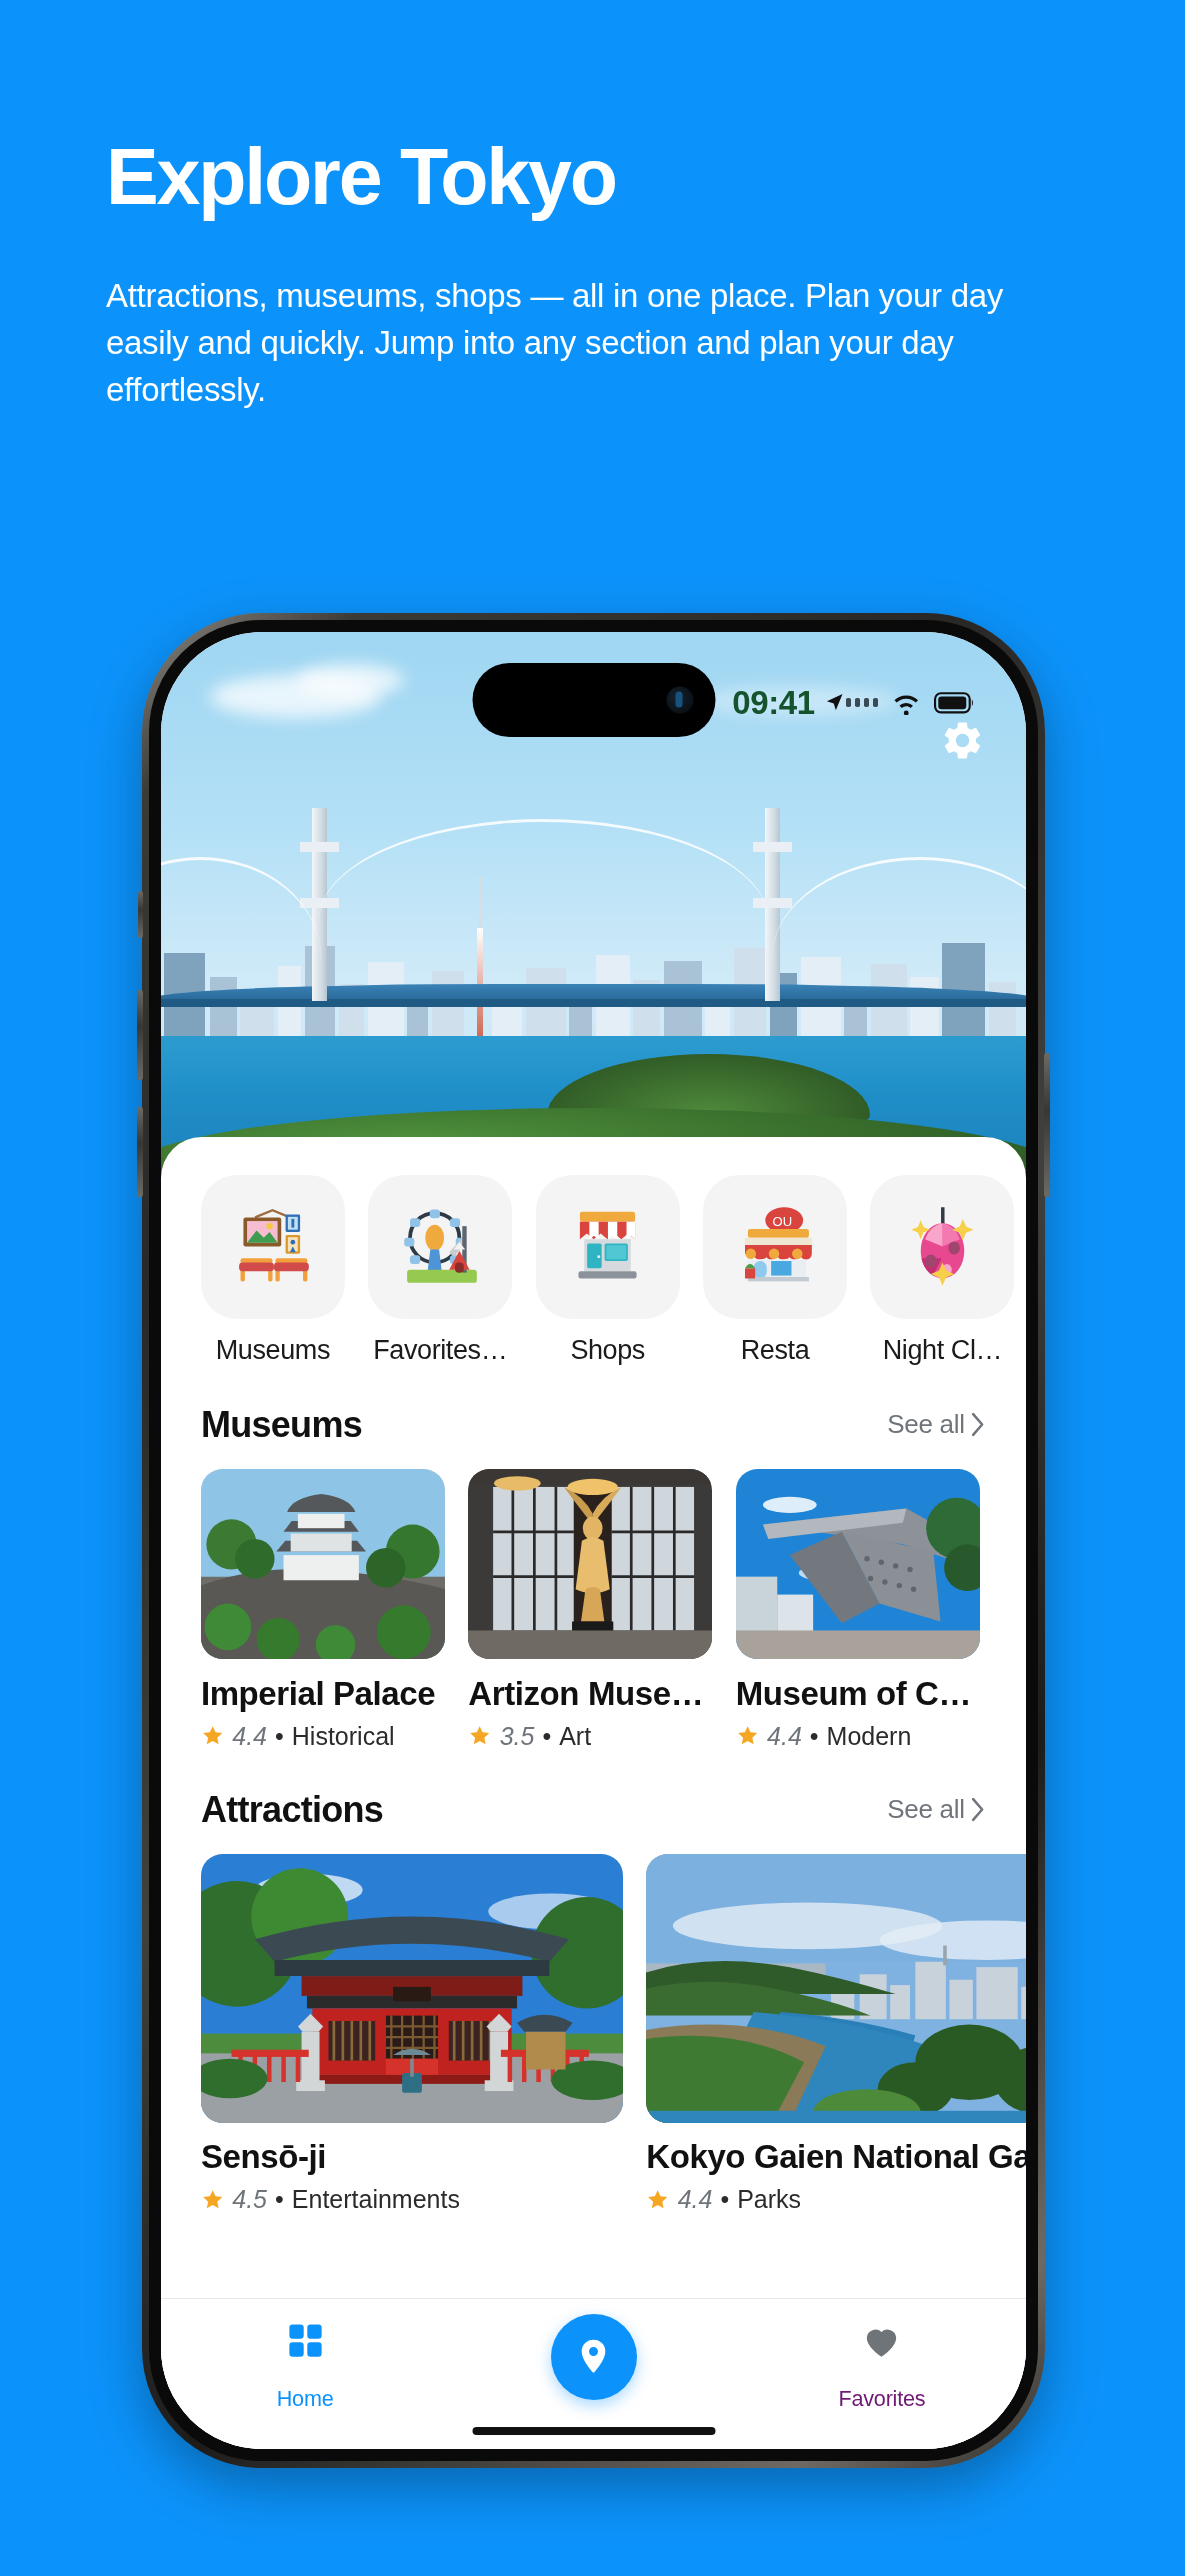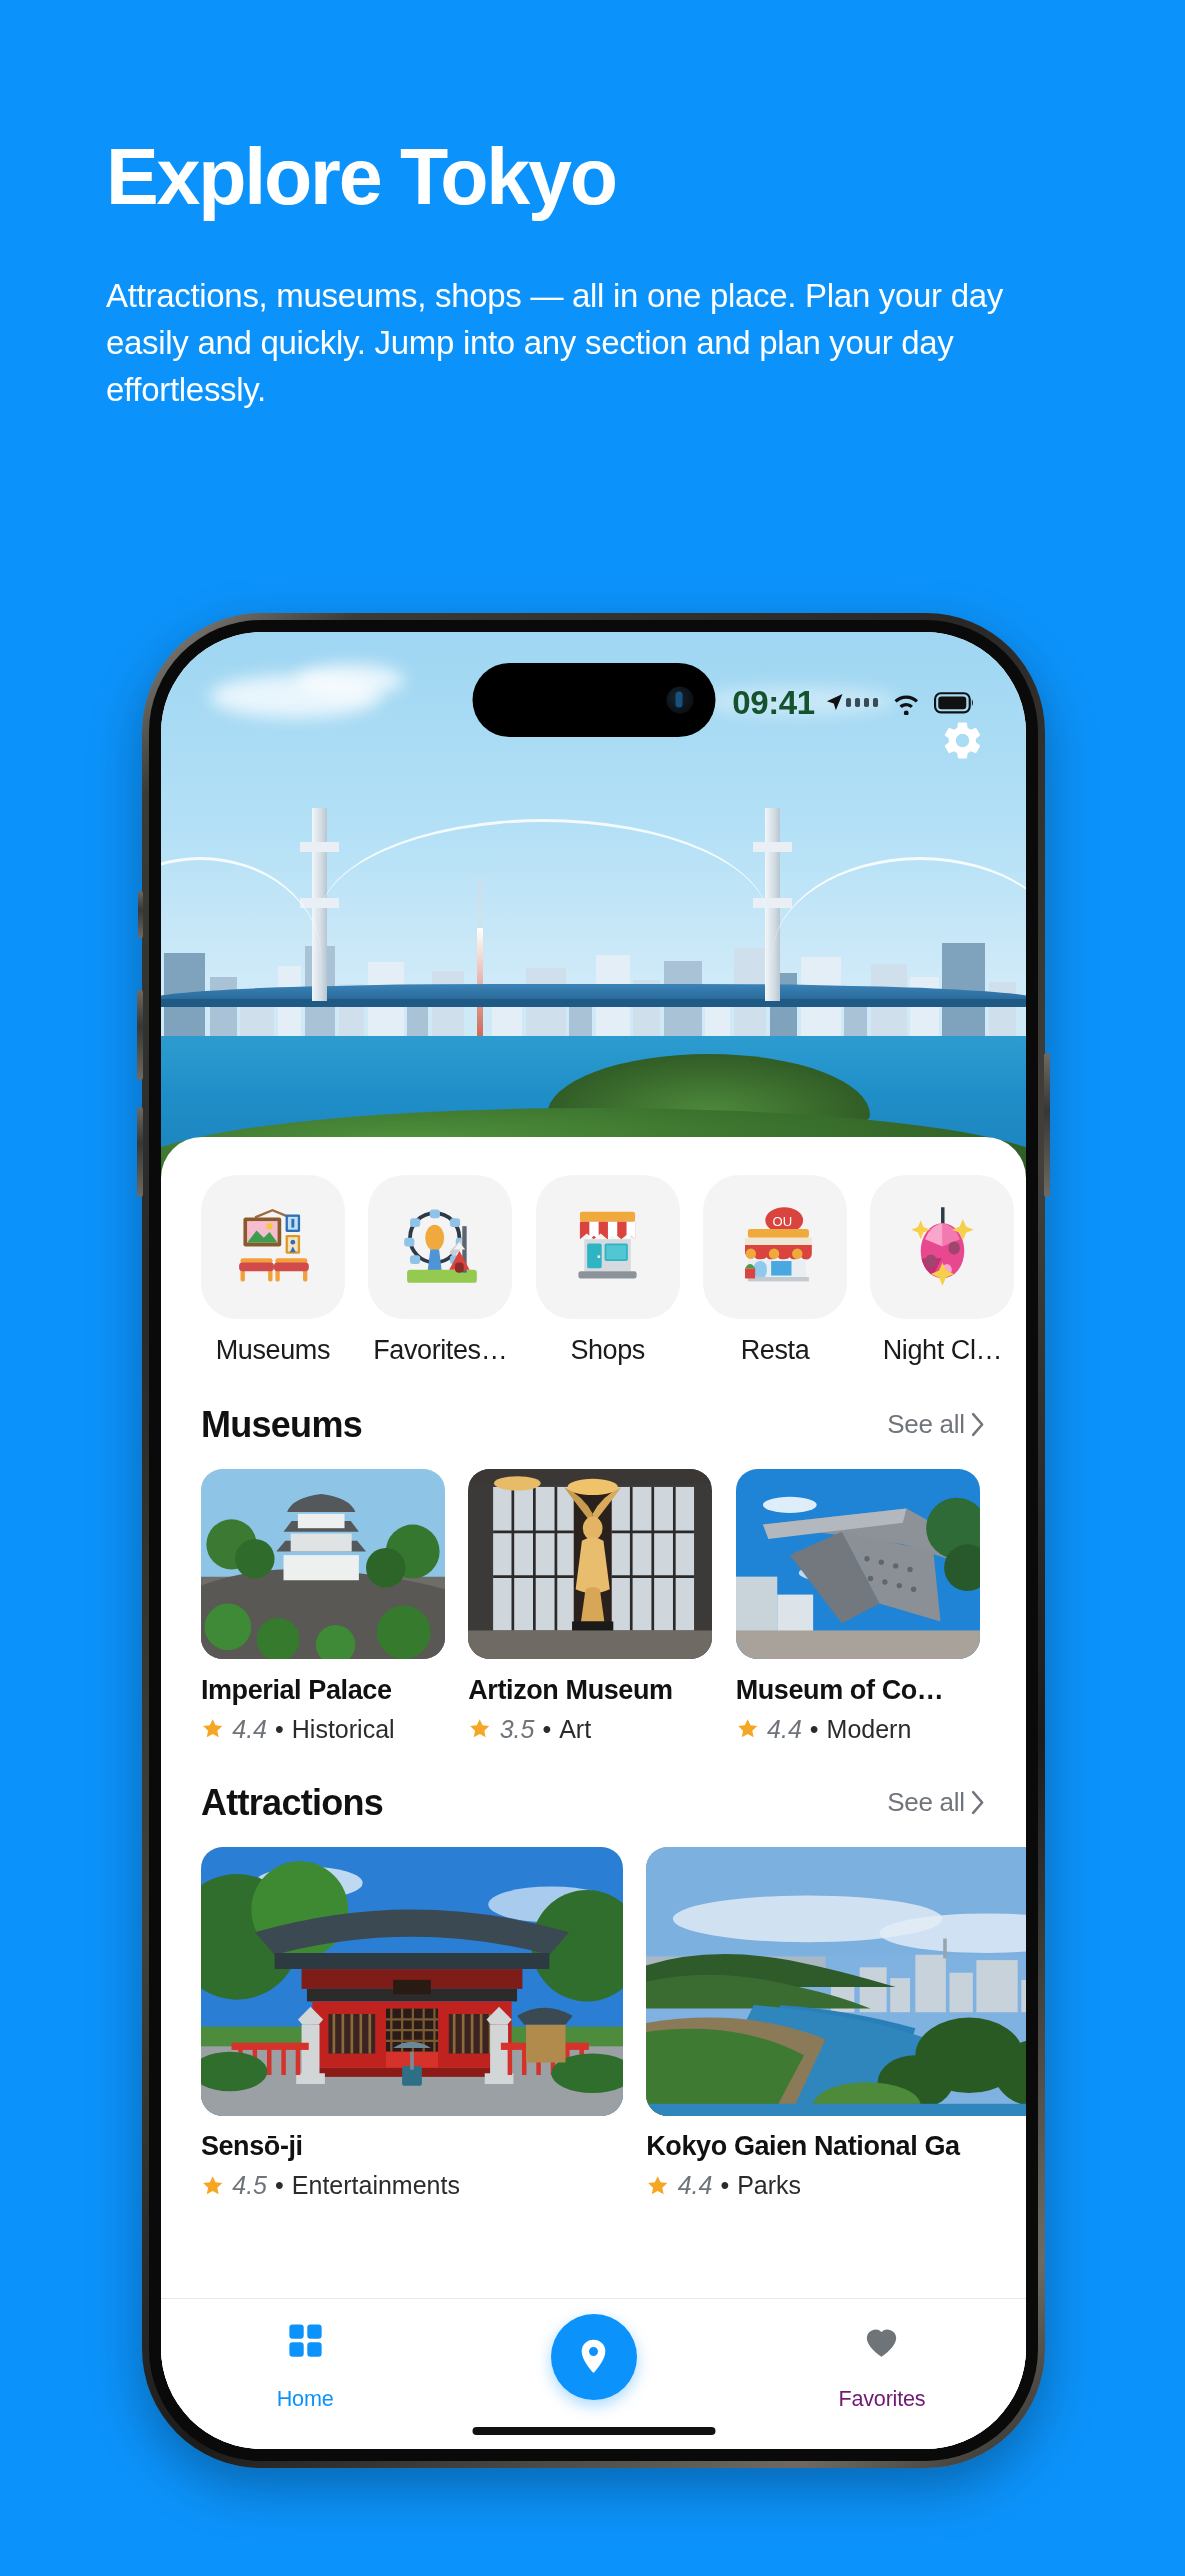--- a/index.html
+++ b/index.html
@@ -228,21 +228,21 @@
   }
   .card-m { width: 244px; flex: 0 0 244px; }
   .card-a { width: 422px; flex: 0 0 422px; }
   .card-img {
     width: 100%; border-radius: 21.6px; overflow: hidden; position: relative;
     background: #d8dde2;
   }
   .card-m .card-img { height: 190px; }
   .card-a .card-img { height: 269px; }
   .card-title {
-    margin-top: 15.3px; font-size: 27px; font-weight: 700; color: #111;
+    margin-top: 15.3px; font-size: 33px; font-weight: 700; color: #111;
     letter-spacing: -0.4px; white-space: nowrap; overflow: hidden; text-overflow: ellipsis;
   }
   .card-meta {
     margin-top: 9px; font-size: 25px; color: #2b2b2b;
     display: flex; align-items: center; gap: 8px; white-space: nowrap;
   }
   .card-rate { color: #6f747a; font-style: italic; }
   .dot-sep { color: #2b2b2b; }
 
   

